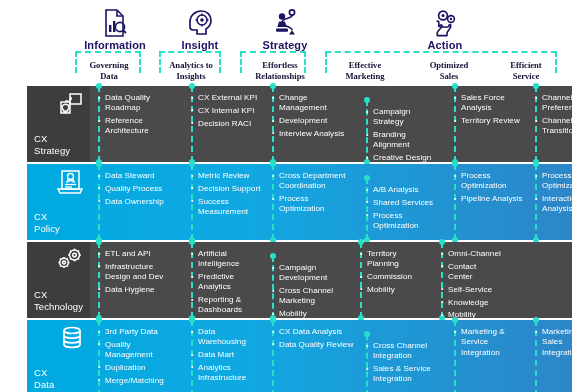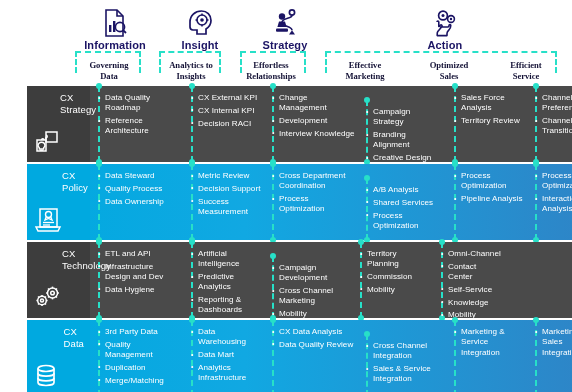--- a/index.html
+++ b/index.html
@@ -42,21 +42,21 @@
 
   .row{position:relative;display:flex;height:76px;margin-bottom:2px;}
   .row.dark{background:#4a4a4a;}
   .row.dark .rowlabel{background:#3d3d3d;}
   .row.blue{background:linear-gradient(90deg,#00a9e0 0%, #11a8e2 40%, #2d86c8 100%);}
   .row.blue .rowlabel{background:#00a9e0;}
 
   .rowlabel{
     position:relative;width:63px;flex:0 0 63px;
     box-sizing:border-box;padding:6px 6px 6px 7px;
-    display:flex;flex-direction:row;justify-content:space-between;
+    display:flex;flex-direction:column;justify-content:space-between;
   }
   .rowlabel .ico{align-self:flex-end;height:26px;}
   .rowlabel .txt{
     font-size:9.5px;color:#ffffff;line-height:11.5px;
     font-weight:400;letter-spacing:.1px;
   }
 
   .cell{
     position:relative;box-sizing:border-box;
     padding:7px 3px 4px 8px;
@@ -152,21 +152,21 @@
     <div class="bracket" style="left:325px;top:51px;width:232px;"></div>
 
     <div class="colhead" style="left:73px;width:72px;">
       <div>Governing</div>
       <div>Data</div>
     </div>
     <div class="colhead" style="left:154px;width:74px;">
       <div>Analytics to</div>
       <div>Insights</div>
     </div>
-    <div class="colhead" style="left:232px;width:78px;">
+    <div class="colhead" style="left:241px;width:78px;">
       <div>Effortless</div>
       <div>Relationships</div>
     </div>
     <div class="colhead" style="left:325px;width:80px;">
       <div>Effective</div>
       <div>Marketing</div>
     </div>
     <div class="colhead" style="left:411px;width:76px;">
       <div>Optimized</div>
       <div>Sales</div>
@@ -215,21 +215,21 @@
           </ul>
         </div>
         <div class="cell c2">
           <div class="vdiv">
             <span class="dot t"></span>
             <span class="dot b"></span>
           </div>
           <ul>
             <li>Change Management</li>
             <li>Development</li>
-            <li>Interview Knowledge</li>
+            <li>Interview Analysis</li>
           </ul>
         </div>
         <div class="cell c3">
           <div class="vdiv">
             <span class="dot t"></span>
             <span class="dot b"></span>
           </div>
           <ul>
             <li>Campaign Strategy</li>
             <li>Branding Alignment</li>

